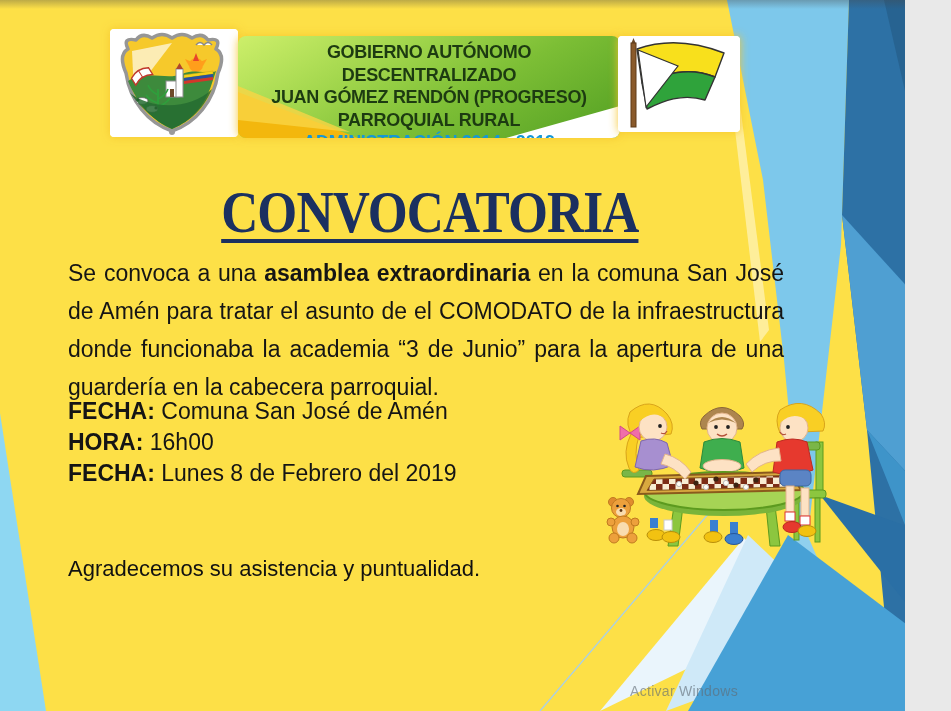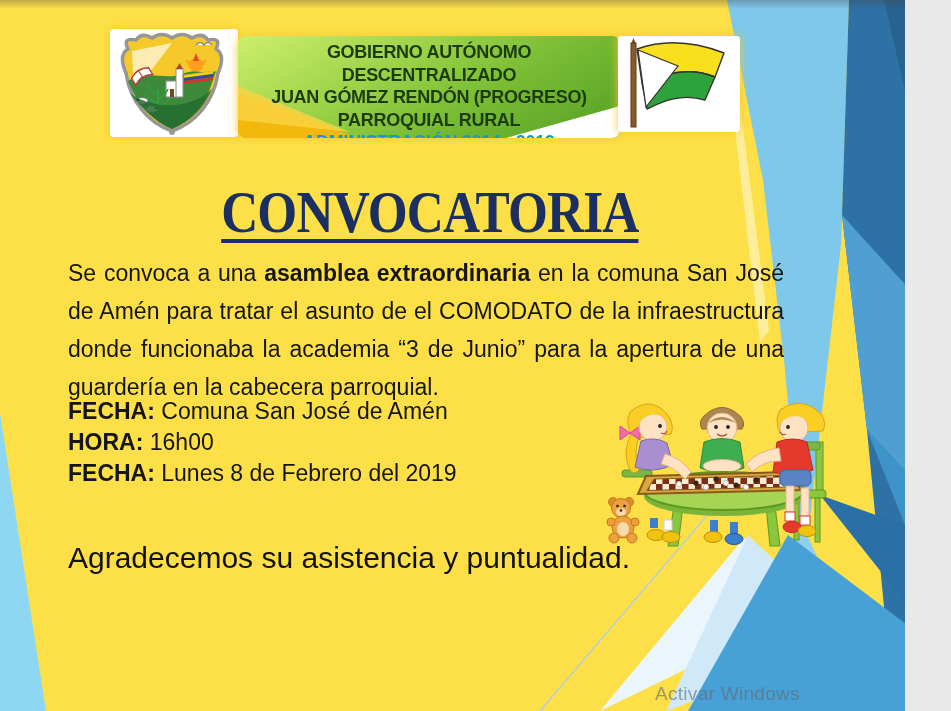--- a/index.html
+++ b/index.html
@@ -30,23 +30,23 @@
   .title{display:inline-block;transform:scaleX(.87);transform-origin:center;
     font-family:"Liberation Serif",serif;font-weight:700;font-size:59px;color:#1b3060;
     text-decoration:underline;text-decoration-thickness:3.5px;text-underline-offset:7px;
     letter-spacing:-1px;}
   
   .intro{left:68px;top:254px;width:716px;font-size:23px;line-height:38px;color:#151515;
     text-align:justify;}
   .intro b{font-weight:700;}
   .details{left:68px;top:396px;width:600px;font-size:23px;line-height:31px;color:#151515;}
   .details .lab{font-weight:700;}
-  .closing{left:68px;top:541px;width:640px;font-size:30px;color:#111;}
+  .closing{left:68px;top:556px;width:640px;font-size:22px;color:#111;}
   .kids{left:604px;top:380px;width:242px;height:172px;}
-  .watermark{left:655px;top:683px;font-size:19px;letter-spacing:.3px;color:rgba(95,107,116,.62);text-align:right;}
+  .watermark{left:630px;top:683px;font-size:14px;letter-spacing:.3px;color:rgba(95,107,116,.62);text-align:right;}
 </style>
 </head>
 <body>
 
 <div class="slide">
 
   <svg class="abs facets" viewBox="0 0 951 711" aria-hidden="true">
 
     <polygon points="0,413 46,711 0,711" fill="#8ed7f2"></polygon>
 

